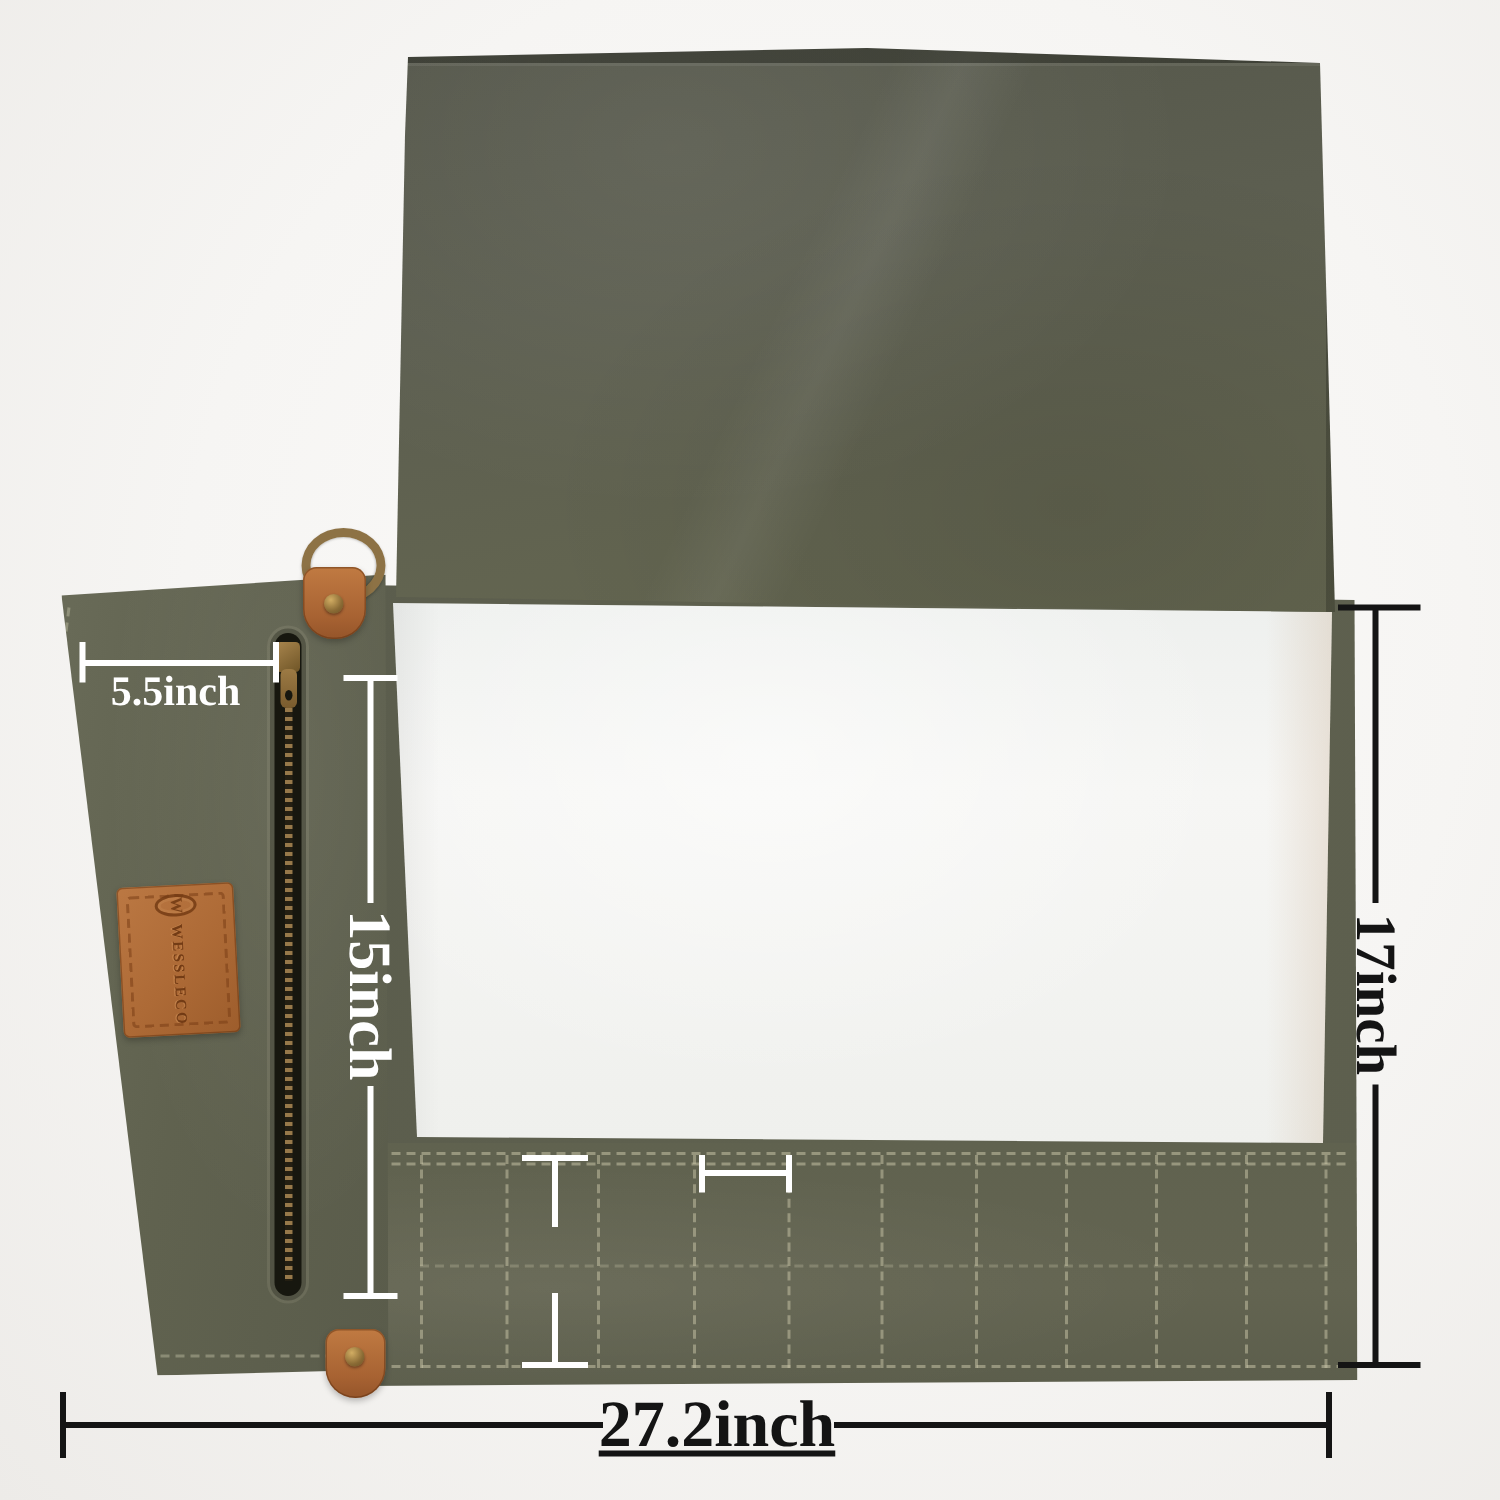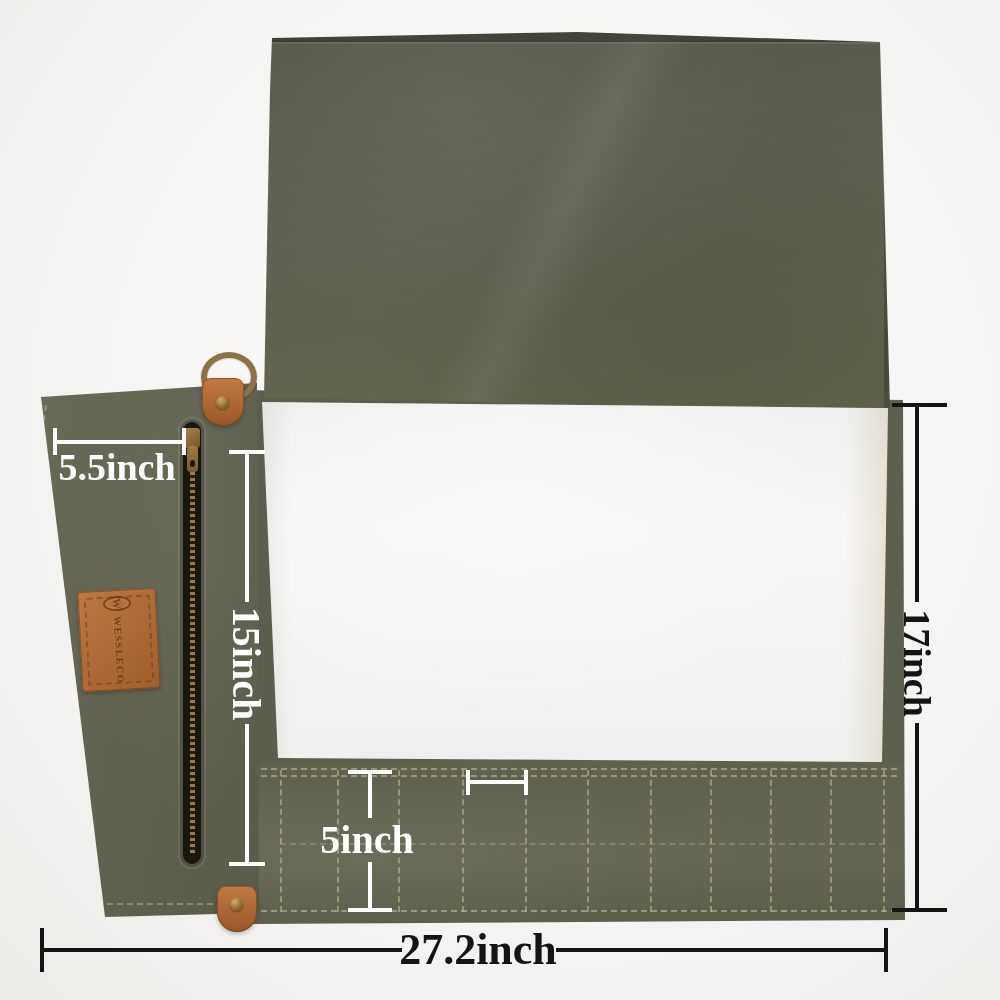--- a/index.html
+++ b/index.html
@@ -78,22 +78,22 @@
     border-radius:9px 9px 20px 20px;box-shadow:inset 0 0 0 1px rgba(86,42,12,.45), 0 2px 4px rgba(0,0,0,.25);}
   #dring-tab{left:202px;top:378px;width:42px;height:48px;}
   #snap-tab{left:217px;top:886px;width:40px;height:46px;}
   .rivet{position:absolute;width:13px;height:13px;border-radius:50%;
     background:radial-gradient(circle at 35% 30%,#d2ad63,#8a6b35 60%,#6b5126);box-shadow:0 1px 2px rgba(0,0,0,.4);}
 
   
   .dim{position:absolute;z-index:40;}
   .dw{background:#ffffff;}
   .db{background:#141414;}
-  .lbl{position:absolute;z-index:41;font-weight:bold;font-size:38px;color:#ffffff;text-align:center;line-height:1;}
-  .lbl.black{color:#141414;}
+  .lbl{position:absolute;z-index:41;font-weight:bold;font-size:28px;color:#ffffff;text-align:center;line-height:1;}
+  .lbl.black{color:#141414;text-decoration:underline;}
   .vwrap{position:absolute;z-index:41;display:flex;align-items:center;justify-content:center;}
   .vwrap span{transform:rotate(90deg);white-space:nowrap;font-weight:bold;font-size:40px;}
   .vwrap.white span{color:#ffffff;}
   .vwrap.black span{color:#141414;}
 </style>
 </head>
 <body>
 
 <div class="scene">
 
@@ -174,21 +174,20 @@
   </div>
   <div class="dim db" style="left:915px;top:723px;width:4px;height:187px;"></div>
   <div class="dim db" style="left:892px;top:908px;width:55px;height:4px;"></div>
 
   <div class="dim dw" style="left:466px;top:770px;width:4px;height:25px;"></div>
   <div class="dim dw" style="left:524px;top:770px;width:4px;height:25px;"></div>
   <div class="dim dw" style="left:466px;top:780px;width:62px;height:4px;"></div>
 
   <div class="dim dw" style="left:348px;top:770px;width:44px;height:4px;"></div>
   <div class="dim dw" style="left:368px;top:772px;width:4px;height:46px;"></div>
-  <div class="lbl" style="left:312px;top:820px;width:110px;font-size:40px;">5inch</div>
   <div class="dim dw" style="left:368px;top:862px;width:4px;height:48px;"></div>
   <div class="dim dw" style="left:348px;top:908px;width:44px;height:4px;"></div>
 
   <div class="dim db" style="left:40px;top:928px;width:4px;height:44px;"></div>
   <div class="dim db" style="left:44px;top:948px;width:358px;height:4px;"></div>
   <div class="lbl black" style="left:398px;top:928px;width:160px;font-size:44px;">27.2inch</div>
   <div class="dim db" style="left:556px;top:948px;width:330px;height:4px;"></div>
   <div class="dim db" style="left:884px;top:928px;width:4px;height:44px;"></div>
 
 </div>

